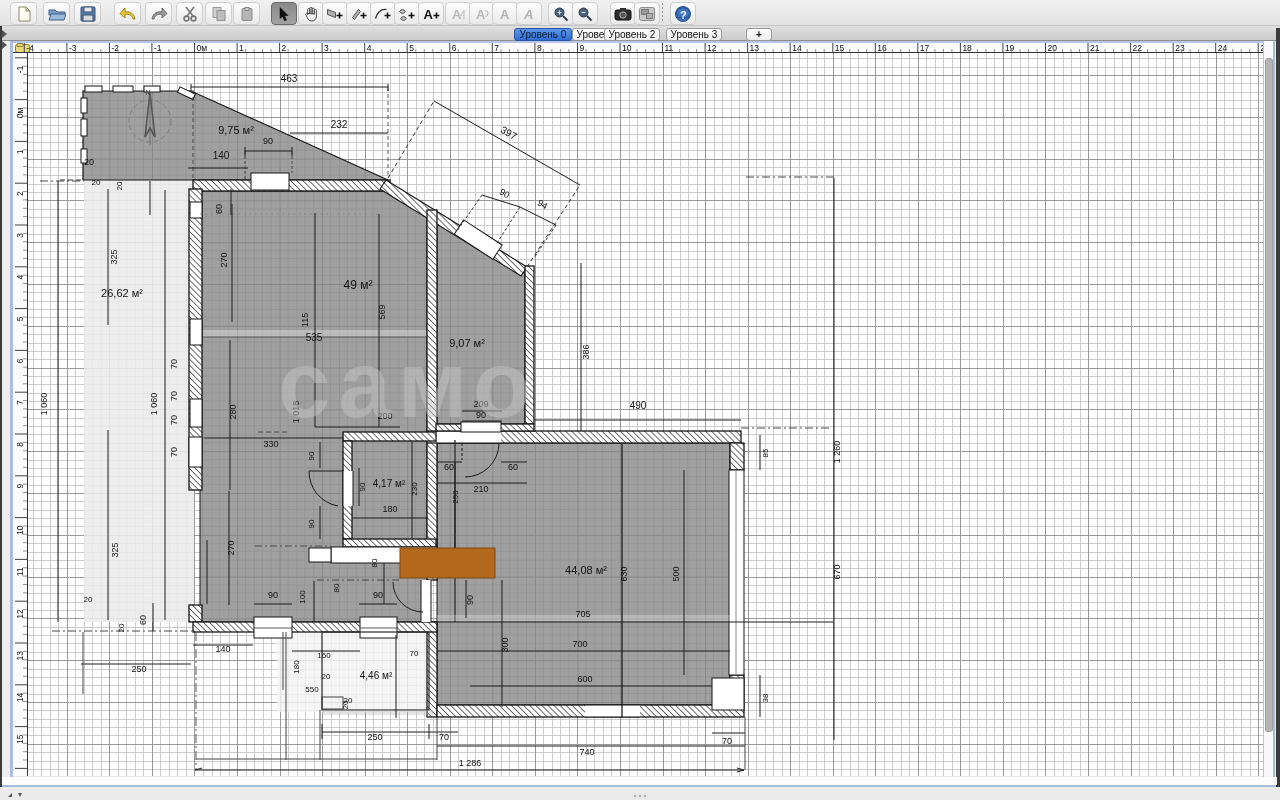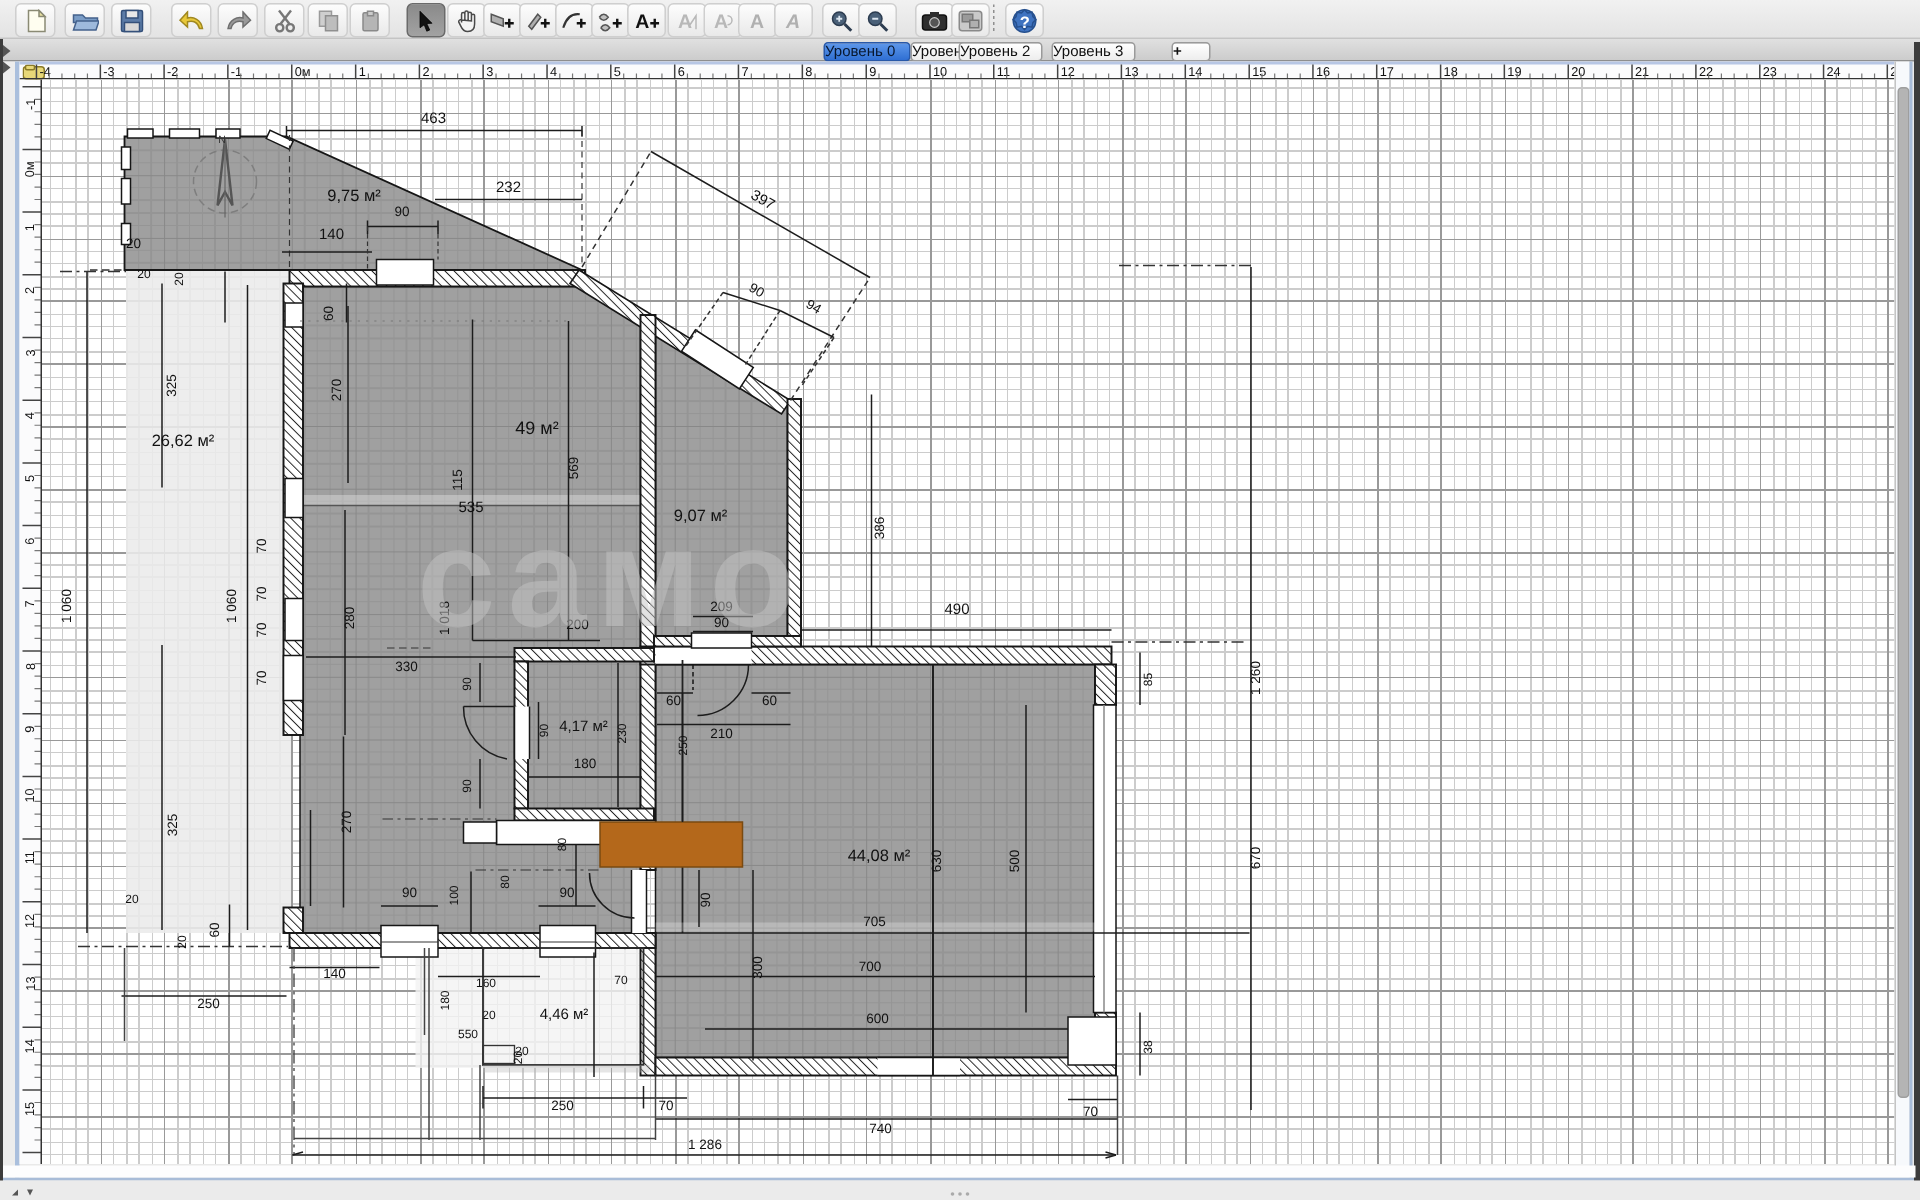--- a/index.html
+++ b/index.html
@@ -2,21 +2,21 @@
 <html><head><meta charset="utf-8">
 <style>
 html,body{margin:0;padding:0;width:1280px;height:800px;overflow:hidden;font-family:"Liberation Sans",sans-serif;background:#e9e9e9;}
 .abs{position:absolute;}
 #tb{position:absolute;left:0;top:0;width:1280px;height:26px;background:linear-gradient(#f1f1f1,#e3e3e3);border-bottom:1px solid #c4c4c4;box-sizing:border-box;}
 .btn{position:absolute;top:2px;width:25px;height:21px;border:1px solid #cfcfcf;border-radius:4px;background:linear-gradient(#fdfdfd,#e9e9e9);}
 .btn svg{position:absolute;left:50%;top:50%;transform:translate(-50%,-50%);}
 .btn.pressed{background:linear-gradient(#8a8a8a,#a2a2a2);border-color:#6a6a6a;}
 .sep{position:absolute;top:3px;width:1px;height:19px;background-image:repeating-linear-gradient(#8f8f8f 0 2px,transparent 2px 4px);}
 #tabs{position:absolute;left:0;top:26px;width:1280px;height:15px;background:linear-gradient(#e0e0e0,#cccccc);border-bottom:1px solid #8e8e8e;box-sizing:border-box;}
-.tab{position:absolute;top:2px;height:11px;border:1px solid #9a9a9a;border-radius:3px;background:linear-gradient(#ffffff,#ededed);font-size:10px;color:#111;text-align:left;line-height:11px;margin-left:35px;}
+.tab{position:absolute;top:2px;height:11px;border:1px solid #9a9a9a;border-radius:3px;background:linear-gradient(#ffffff,#ededed);font-size:10px;color:#111;text-align:center;line-height:11px;}
 .tab.sel{background:linear-gradient(#5d97ea,#2f6fd3);border-color:#2858a8;color:#081830;}
 #hruler{position:absolute;left:13px;top:41px;width:1250px;height:12px;background:#fbfbfc;border-top:2px solid #b7c6e4;box-sizing:border-box;}
 #vruler{position:absolute;left:13px;top:53px;width:15px;height:723px;background:#fbfbfc;}
 #lstrip{position:absolute;left:0;top:41px;width:13px;height:749px;background:#ededed;}#bluel{position:absolute;left:10px;top:41px;width:3px;height:744px;background:#aabfdd;}
 #vsb{position:absolute;left:1263px;top:41px;width:10px;height:737px;background:#f7f9fc;border-left:1px solid #c4c4c4;box-sizing:border-box;}
 #vsbt{position:absolute;left:1265px;top:58px;width:6px;height:672px;background:#b4b4b4;border:1px solid #9e9e9e;border-radius:3px;}
 #hsb{position:absolute;left:2px;top:777px;width:1275px;height:8px;background:#fdfdfe;}#bluebar{position:absolute;left:2px;top:785px;width:1275px;height:2px;background:#a8bcd8;}#dright{position:absolute;left:1276px;top:28px;width:4px;height:772px;background:#3c3c3c;}#dleft{position:absolute;left:0;top:26px;width:2px;height:774px;background:#3c3c3c;}#bluev{position:absolute;left:1273px;top:41px;width:2px;height:744px;background:#a8bcd8;}
 #status{position:absolute;left:0;top:787px;width:1280px;height:13px;background:#ebebeb;}
 </style></head>
 <body>

